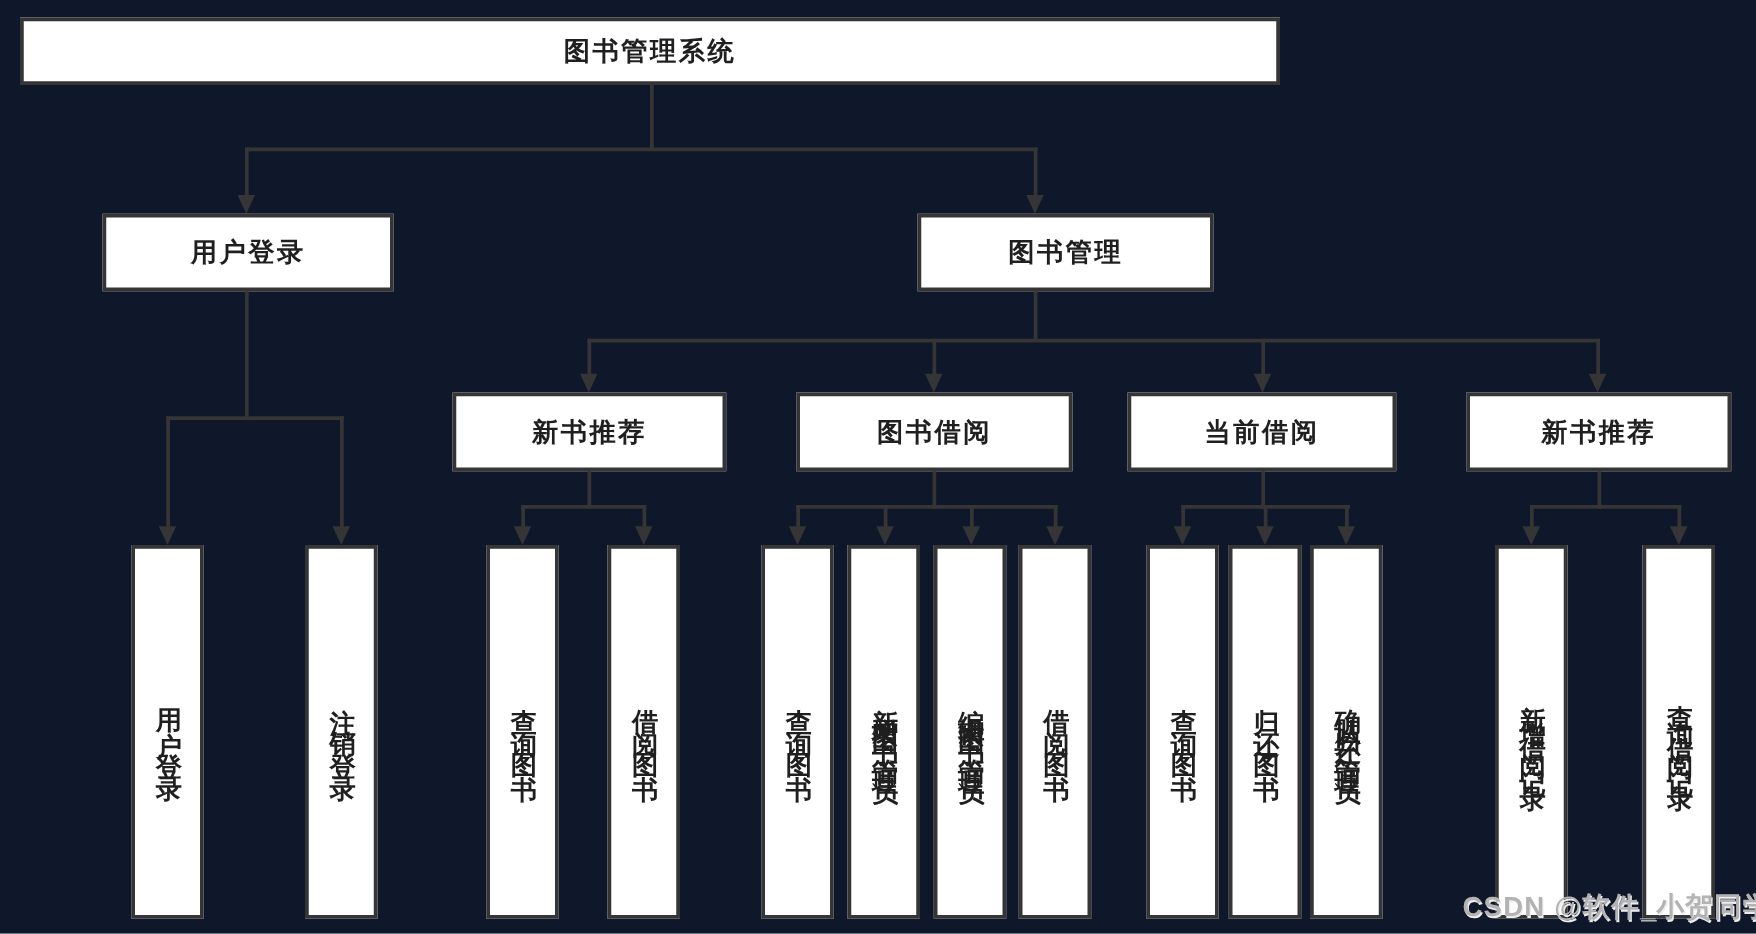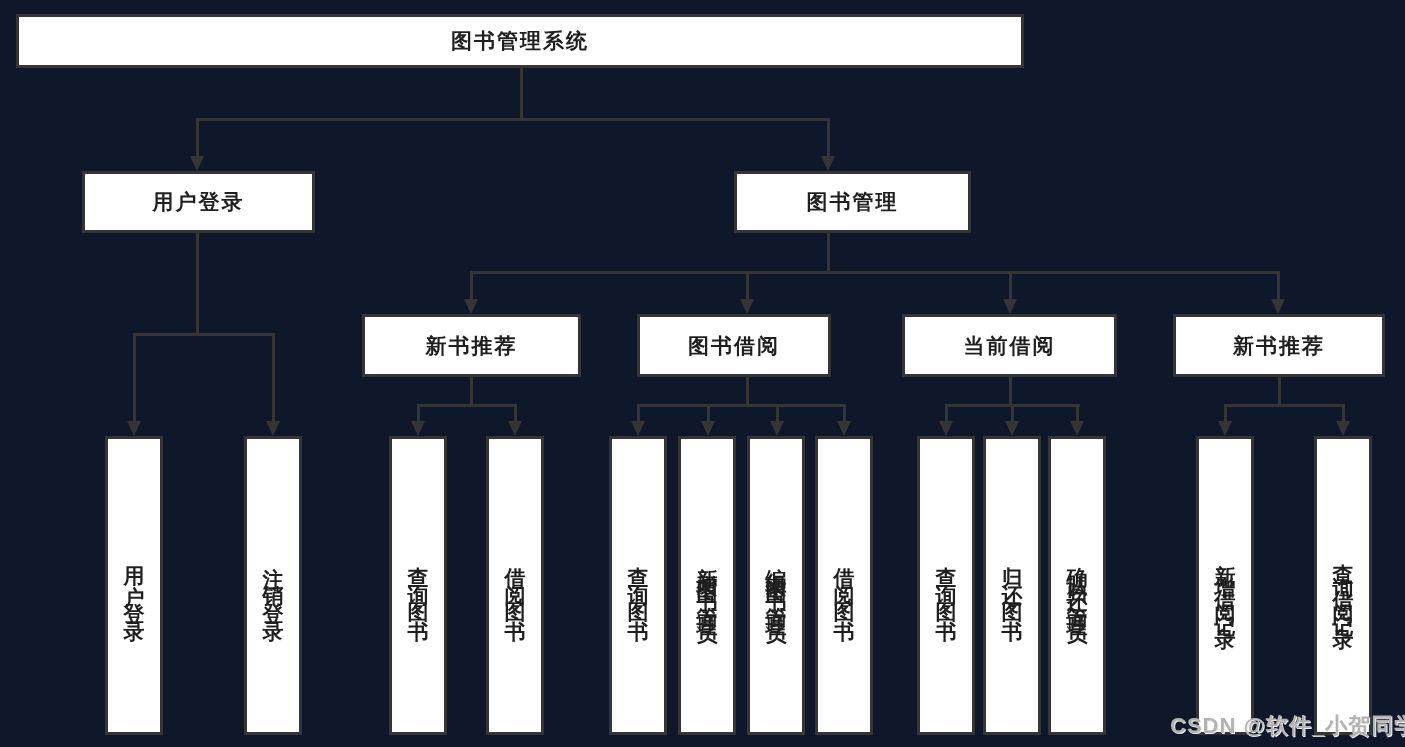--- a/index.html
+++ b/index.html
@@ -70,21 +70,21 @@
   <div class="lv" style="left:1009px;top:271px;height:29px;"></div>
   <div class="lv" style="left:1277px;top:271px;height:29px;"></div>
   <div class="ar" style="left:464px;top:299px;"></div>
   <div class="ar" style="left:740px;top:299px;"></div>
   <div class="ar" style="left:1003px;top:299px;"></div>
   <div class="ar" style="left:1271px;top:299px;"></div>
 
   <div class="box" style="left:362px;top:314px;width:219px;height:63px;justify-content:center;">
     <span>新书推荐</span>
   </div>
-  <div class="box" style="left:637px;top:314px;width:194px;height:63px;">
+  <div class="box" style="left:637px;top:314px;width:221px;height:63px;">
     <span>图书借阅</span>
   </div>
   <div class="box" style="left:902px;top:314px;width:215px;height:63px;justify-content:center;">
     <span>当前借阅</span>
   </div>
   <div class="box" style="left:1173px;top:314px;width:212px;height:63px;">
     <span>新书推荐</span>
   </div>
 
   <div class="lv" style="left:470px;top:377px;height:30px;"></div>

